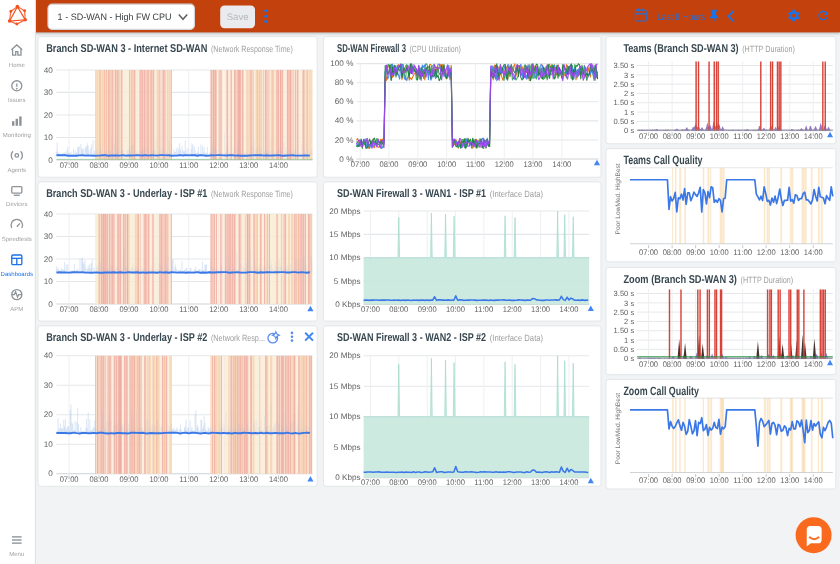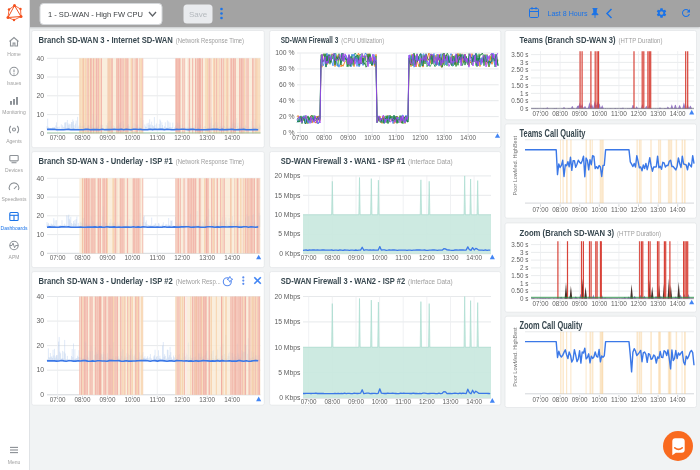--- a/index.html
+++ b/index.html
@@ -1,15 +1,15 @@
 <!DOCTYPE html>
 <html><head><meta charset="utf-8"><style>
 *{margin:0;padding:0;box-sizing:border-box}
 html,body{width:700px;height:470px;overflow:hidden;background:#f1f3f4;font-family:"Liberation Sans",sans-serif}
-.topbar{position:absolute;left:0;top:0;width:700px;height:27px;background:#a3a3a3;box-shadow:0 1px 2px rgba(60,64,67,.25);z-index:5}
+.topbar{position:absolute;left:0;top:0;width:700px;height:27px;background:#c2410c;box-shadow:0 1px 2px rgba(60,64,67,.25);z-index:5}
 .sidebar{position:absolute;left:0;top:0;width:30px;height:470px;background:#fff;border-right:1px solid #e0e3e6;z-index:6}
 .charts{position:absolute;left:0;top:0;width:700px;height:336px;z-index:2}
 .intercom{position:absolute;right:7px;bottom:9px;width:30px;height:30px;border-radius:50%;background:#f96a1f;z-index:7}
 svg text{font-family:"Liberation Sans",sans-serif}
 </style></head><body>
 <div class="charts"><svg width="700" height="470" viewBox="0 0 700 470">
       <rect x="31.7" y="30.5" width="232.6" height="117.2" rx="2" fill="#ffffff" stroke="#e3e6e8" stroke-width="0.8"></rect>
 <text x="38.5" y="43.1" font-size="9.5" fill="#37474f" font-weight="bold" text-anchor="start" textLength="134.3" lengthAdjust="spacingAndGlyphs">Branch SD-WAN 3 - Internet SD-WAN</text>
 <text x="175.8" y="43.1" font-size="7.5" fill="#9e9e9e" font-weight="normal" text-anchor="start" textLength="68.3" lengthAdjust="spacingAndGlyphs">(Network Response Time)</text>
 <line x1="47" y1="133.3" x2="260.5" y2="133.3" stroke="#cfd3d6" stroke-width="0.9"></line>

